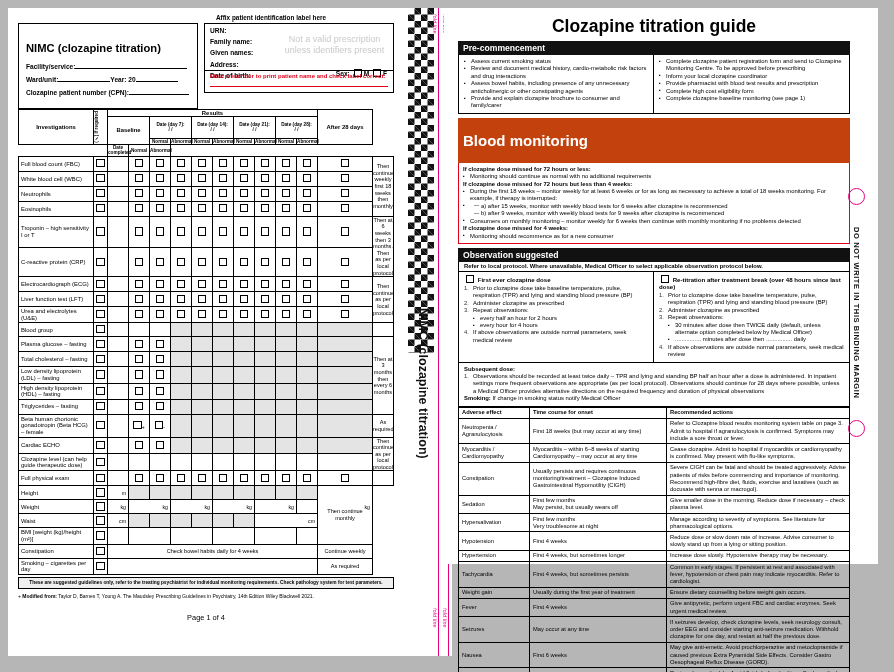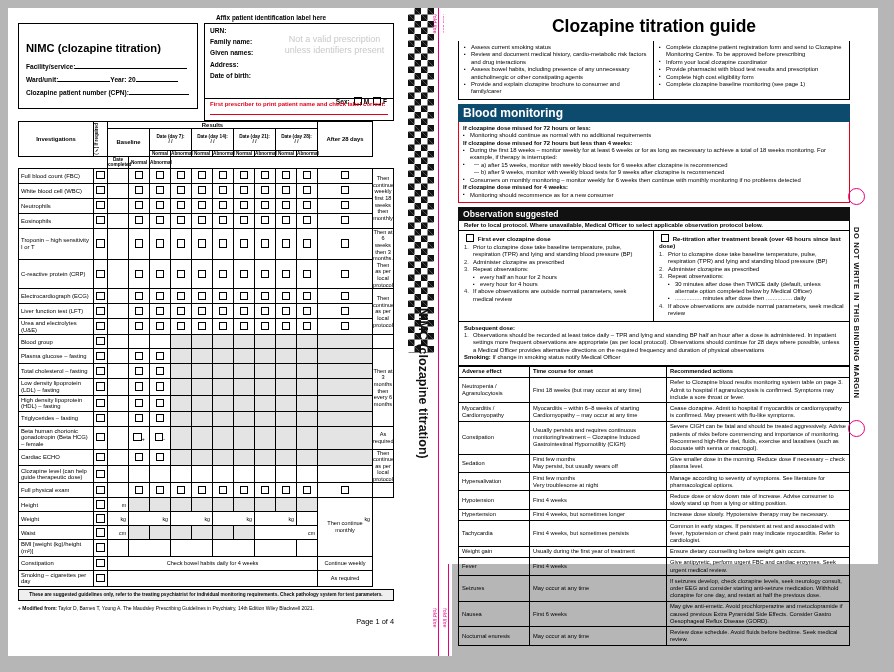--- a/index.html
+++ b/index.html
@@ -32,21 +32,21 @@
 
   
   .lp{position:absolute;left:10px;top:6px;width:376px;}
   .affix{text-align:center;font-size:6.4px;font-weight:bold;margin:0 0 2px 130px;}
   .idrow{display:flex;gap:6px;align-items:stretch;}
   .nimcbox{width:180px;border:1.3px solid #000;padding:6px 7px 6px 7px;box-sizing:border-box;height:86px;
      display:flex;flex-direction:column;justify-content:flex-end;}
   .nimctitle{font-size:11.2px;font-weight:bold;margin-bottom:9px;}
   .fline{font-size:6.6px;font-weight:bold;margin-bottom:6px;white-space:nowrap;}
   .fline i{display:inline-block;border-bottom:1px solid #000;font-style:normal;}
-  .patbox{flex:1;border:1.3px solid #000;box-sizing:border-box;position:relative;height:98px;}
+  .patbox{flex:1;border:1.3px solid #000;box-sizing:border-box;position:relative;height:70px;}
   .patinner{padding:3px 5px;}
   .pf{font-size:6.6px;font-weight:bold;margin-bottom:4.2px;}
   .watermark{position:absolute;right:6px;top:10px;width:105px;text-align:center;color:#c9c9c9;
      font-size:9px;line-height:11px;font-weight:normal;}
   .sexrow{position:absolute;right:6px;bottom:15px;font-size:6.6px;font-weight:bold;}
   .cbx{display:inline-block;width:6px;height:6px;border:1px solid #000;vertical-align:-1px;margin:0 2px;}
   .prescr{position:absolute;left:0;right:0;bottom:0;border-top:1.3px solid #000;padding:2px 5px 5px 5px;}
   .prescr .t{font-size:6px;color:#e2001a;font-weight:bold;}
   .prescr .l{border-bottom:1.1px solid #e2001a;height:7px;}
 
@@ -60,27 +60,27 @@
   .hdr{font-weight:bold;font-size:5.9px;}
   .hdrs{font-weight:bold;font-size:4.7px;line-height:5.2px;}
   .box{display:inline-block;width:6.2px;height:6.2px;border:1px solid #000;background:#fff;}
   .grey{background:#e4e4e4;}
   .after{font-size:5.6px;line-height:6.6px;}
   .unit{text-align:right !important;padding-right:2px !important;font-size:5.2px;}
   .noteband{border:0.8px solid #000;background:#efefef;text-align:center;font-size:4.8px;
      font-weight:bold;padding:2.5px 2px;margin-top:2px;}
   .modfrom{font-size:5px;margin-top:4px;}
   .modfrom b{font-size:5px;}
-  .pagenum{text-align:right;font-size:7.4px;margin-top:6px;}
+  .pagenum{text-align:center;font-size:7.4px;margin-top:14px;}
 
   
   .rp{position:absolute;left:14px;top:8px;width:392px;}
   .rtitle{text-align:center;font-size:17.5px;font-weight:bold;margin:0 0 4px 0;}
   .secblack{background:#111;color:#fff;font-size:8.6px;font-weight:bold;padding:2px 5px;}
-  .secred{background:#0c4a6e;color:#fff;font-size:12px;font-weight:bold;padding:2px 5px;}
+  .secred{background:#c2410c;color:#fff;font-size:15px;font-weight:bold;padding:14px 5px;}
   .boxed{border:1.1px solid #000;border-top:none;}
   .boxedred{border:1.4px solid #e2001a;border-top:none;padding:3px 4px;}
   .twocol{display:flex;}
   .twocol>div{width:50%;padding:3px 5px;box-sizing:border-box;}
   .twocol>div:first-child{border-right:1.1px solid #000;}
   ul.b{margin:0;padding:0;list-style:none;}
   ul.b li{font-size:5.9px;line-height:7.4px;padding-left:7px;position:relative;}
   ul.b li:before{content:"▪";position:absolute;left:0;top:-0.5px;font-size:5px;}
   .rb{font-size:5.9px;line-height:7.4px;font-weight:bold;}
   .rt{font-size:5.9px;line-height:7.4px;}
@@ -548,20 +548,21 @@
     <div class="foldlabel" style="left:38px;top:6px">fold line</div>
     <div class="foldlabel" style="left:28px;top:600px">fold line</div>
     <div class="foldlabel" style="left:38px;top:600px">fold line</div>
     <div class="spinetitle">NIMC (clozapine titration)</div>
   </div>
 
   <div class="page" id="pageR">
     <div class="rp">
       <div class="rtitle">Clozapine titration guide</div>
 
+      <div class="secblack">Pre-commencement</div>
       <div class="boxed">
         <div class="twocol">
           <div>
               <ul class="b" id="pre-left">
                 <li>Assess current smoking status</li>
                 <li>Review and document medical history, cardio-metabolic risk factors and drug interactions</li>
                 <li>Assess bowel habits, including presence of any unnecessary anticholinergic or other constipating agents</li>
                 <li>Provide and explain clozapine brochure to consumer and family/carer</li>
               </ul>
             </div>

